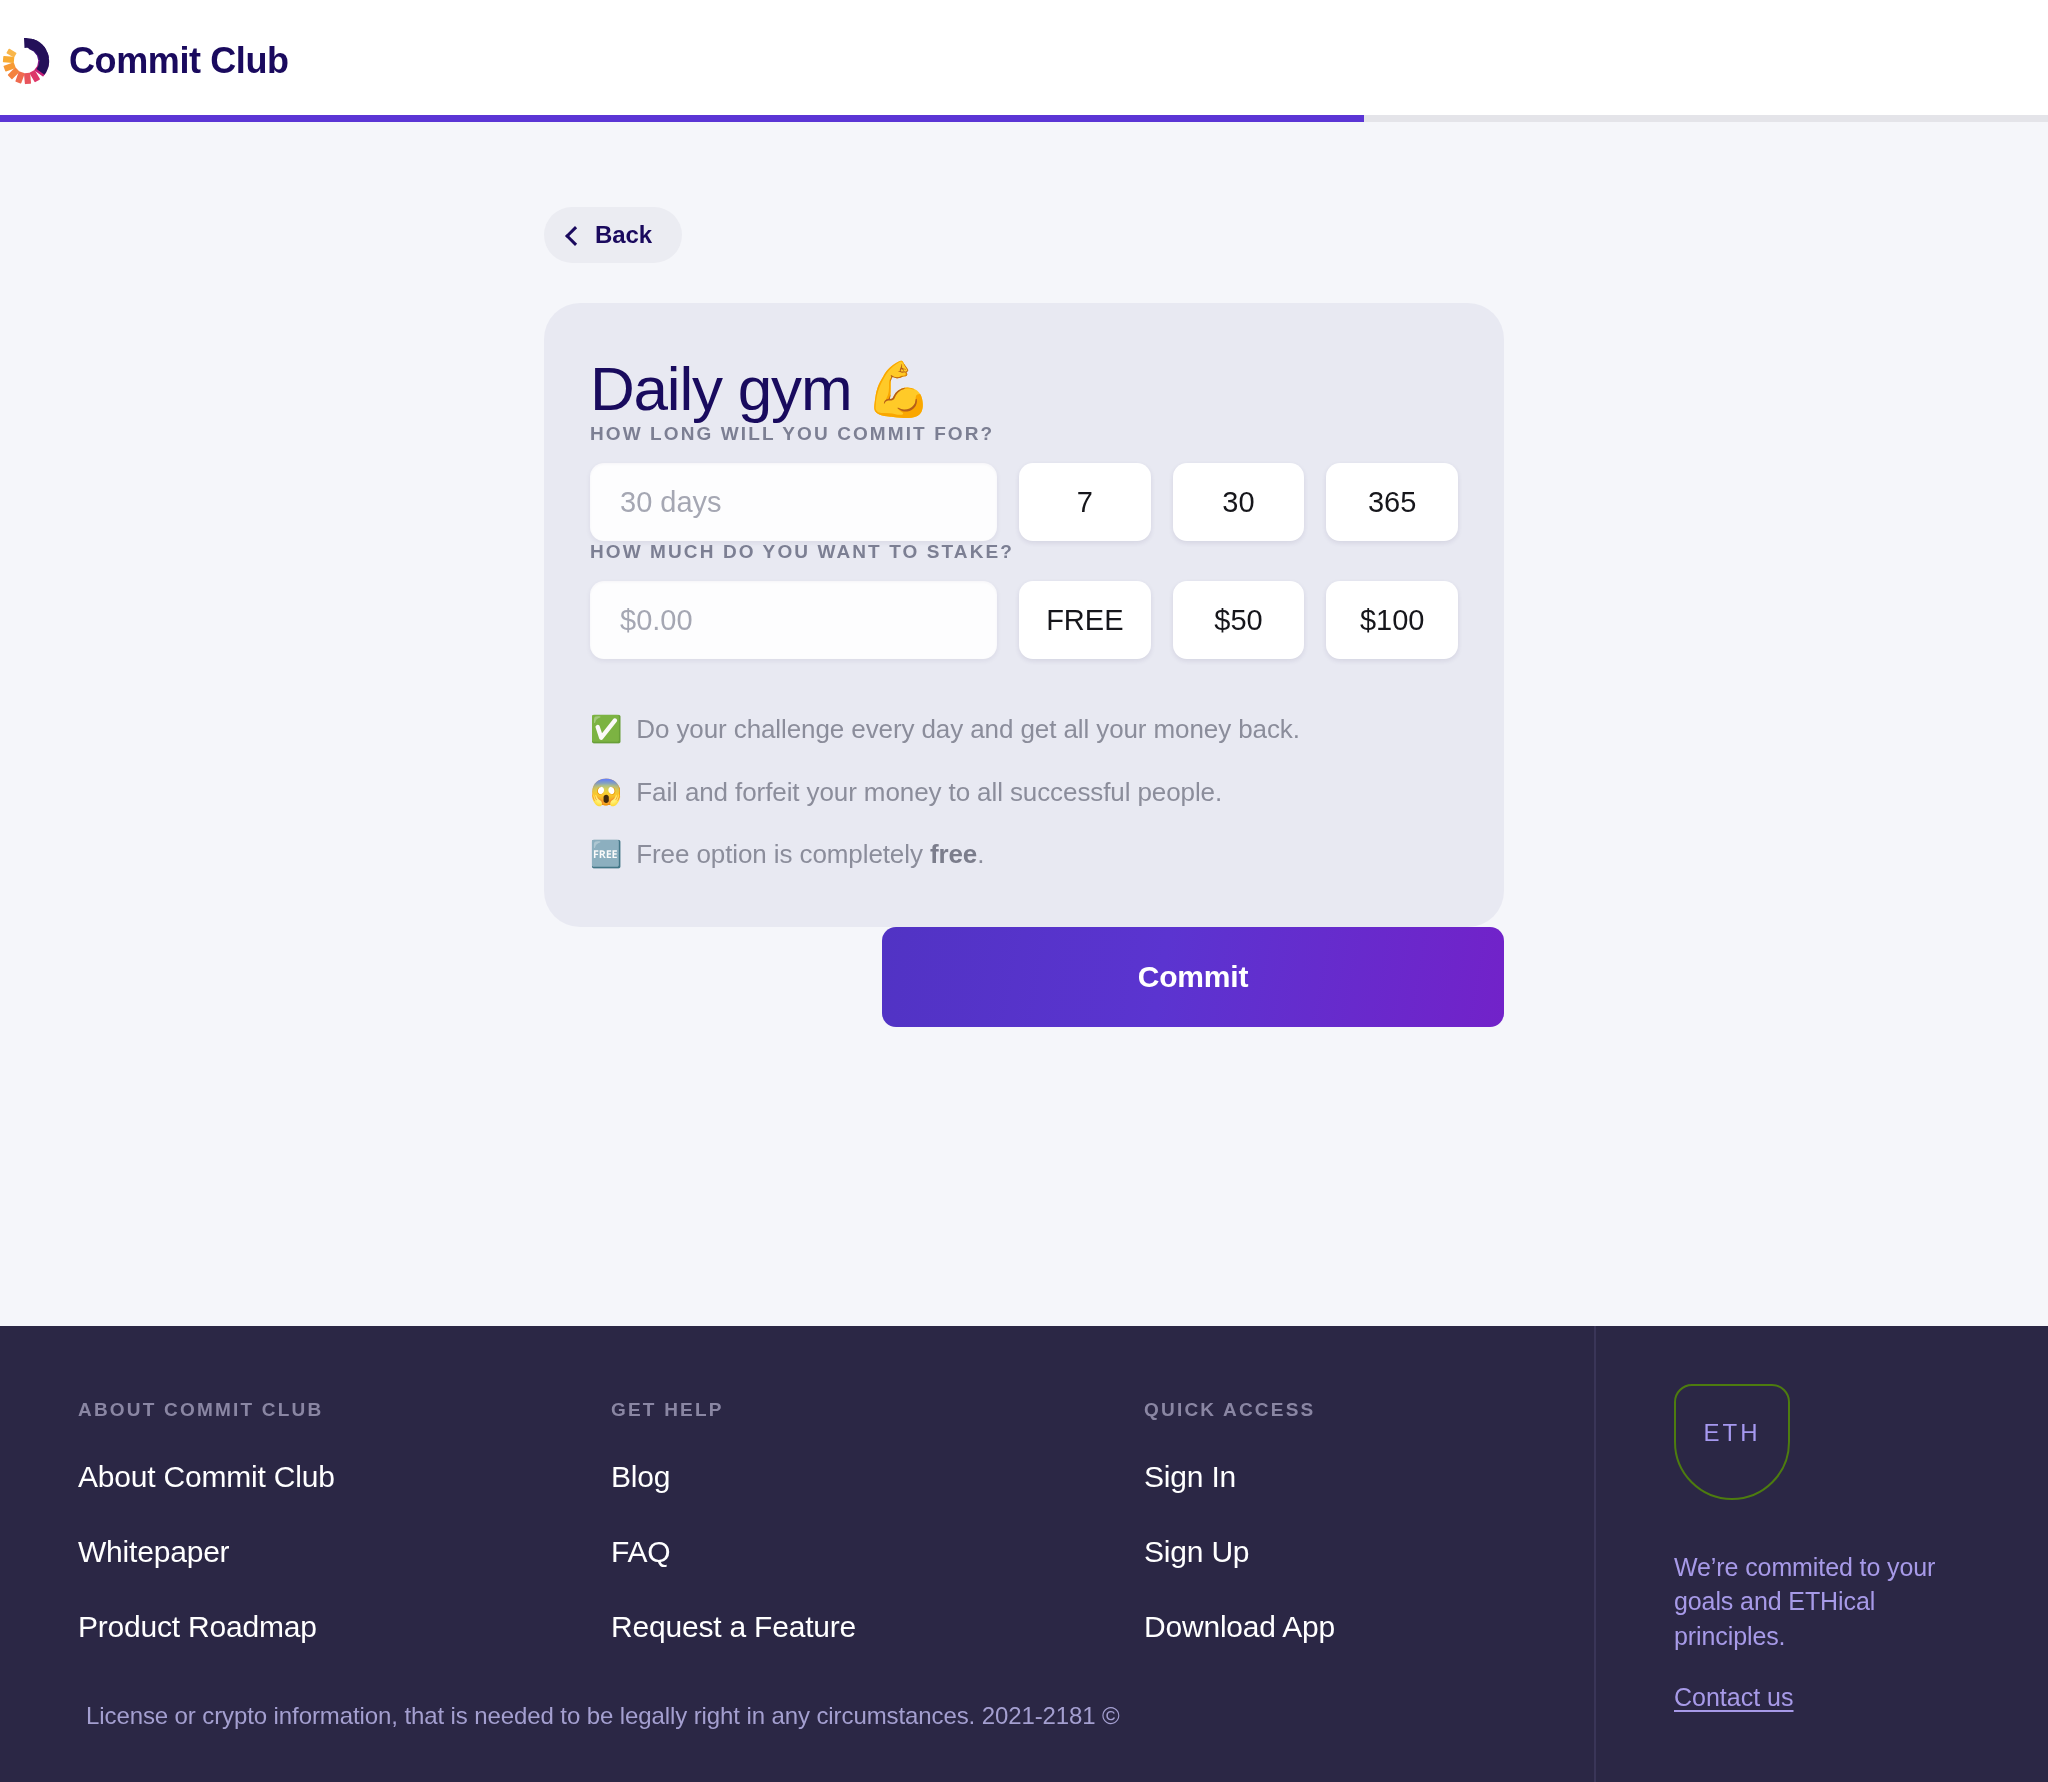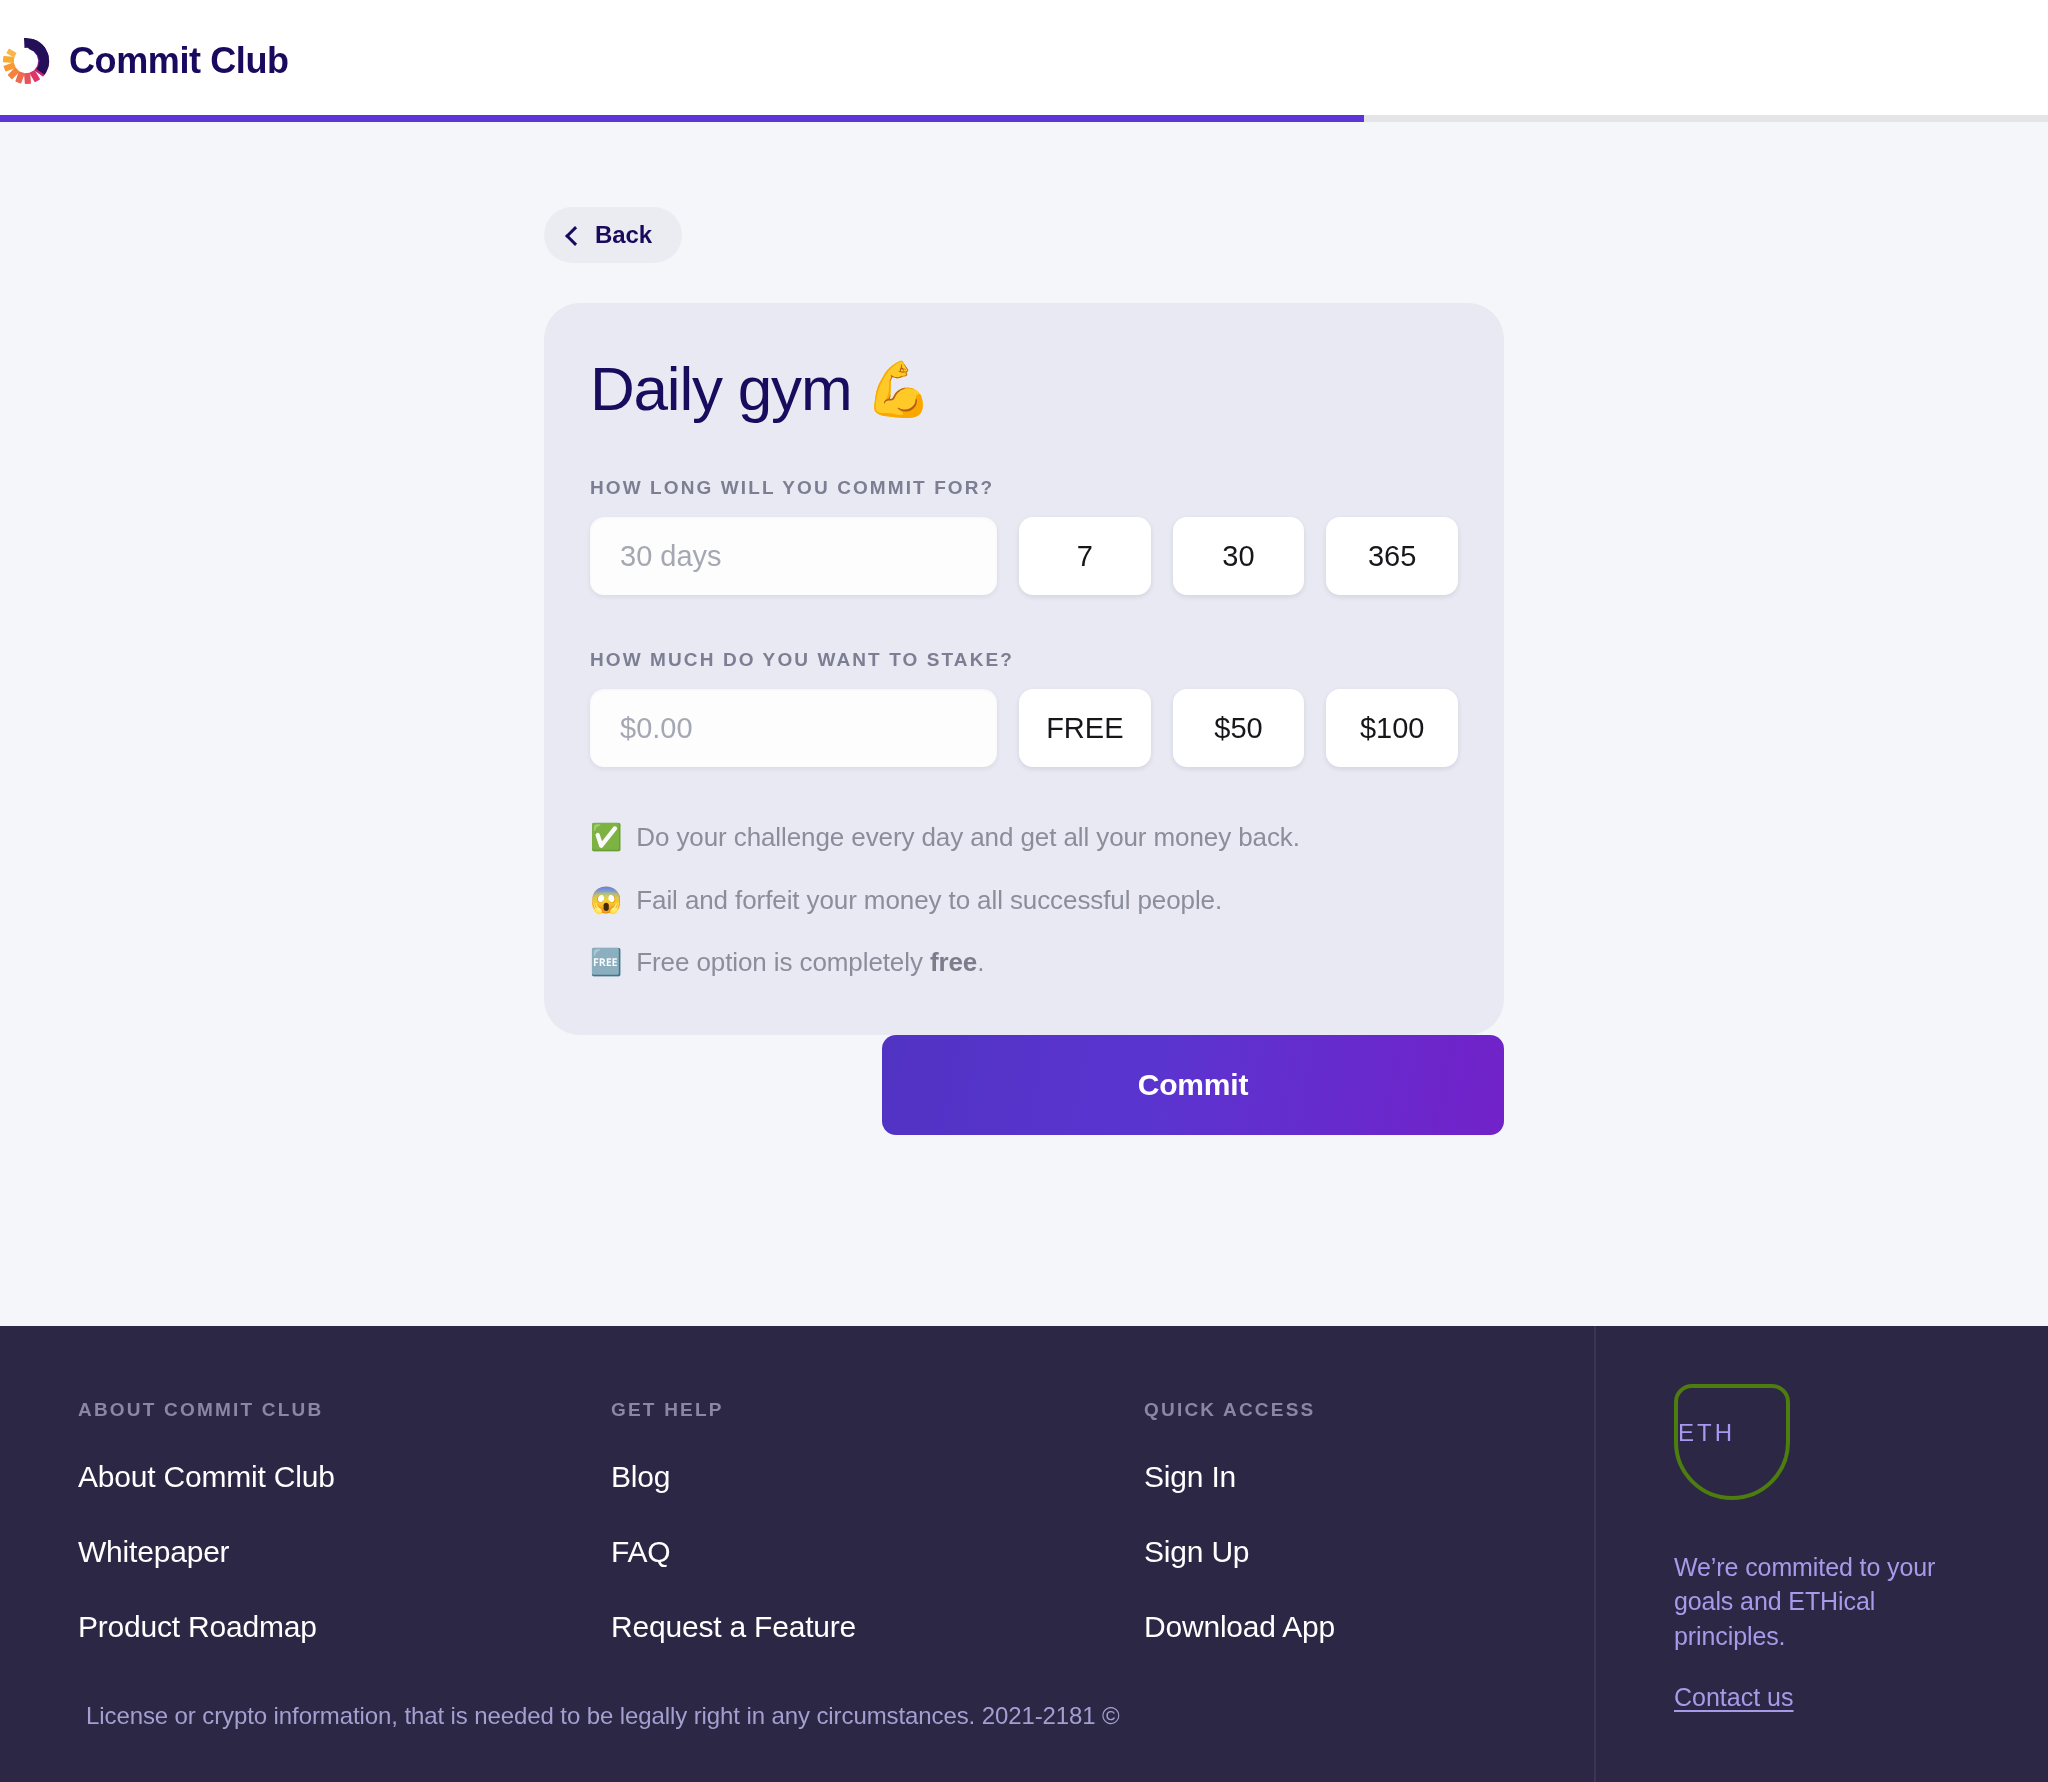--- a/index.html
+++ b/index.html
@@ -132,21 +132,20 @@
     display: flex;
     align-items: center;
     gap: 14px;
   }
   .card-title-emoji {
     font-size: 54px;
     line-height: 1;
   }
 
   .field-label {
-    margin-top: 54px;
     font-size: 19px;
     font-weight: 700;
     letter-spacing: 2.1px;
     color: #7c7f93;
     text-transform: uppercase;
   }
 
   .options-row {
     margin-top: 18px;
     display: grid;
@@ -277,25 +276,25 @@
   }
 
   .footer-side {
     flex: 1 1 auto;
     padding: 58px 0 0 80px;
   }
 
   .eth-shield {
     width: 116px;
     height: 116px;
-    border: 4px solid #4d7c0f;
+    border: 2px solid #4d7c0f;
     border-radius: 18px 18px 58px 58px;
     display: flex;
     align-items: center;
-    justify-content: flex-start;
+    justify-content: center;
     position: relative;
   }
   .eth-shield-label {
     font-size: 24px;
     letter-spacing: 3px;
     color: #a699f0;
     font-weight: 400;
     margin-bottom: 18px;
   }
 

